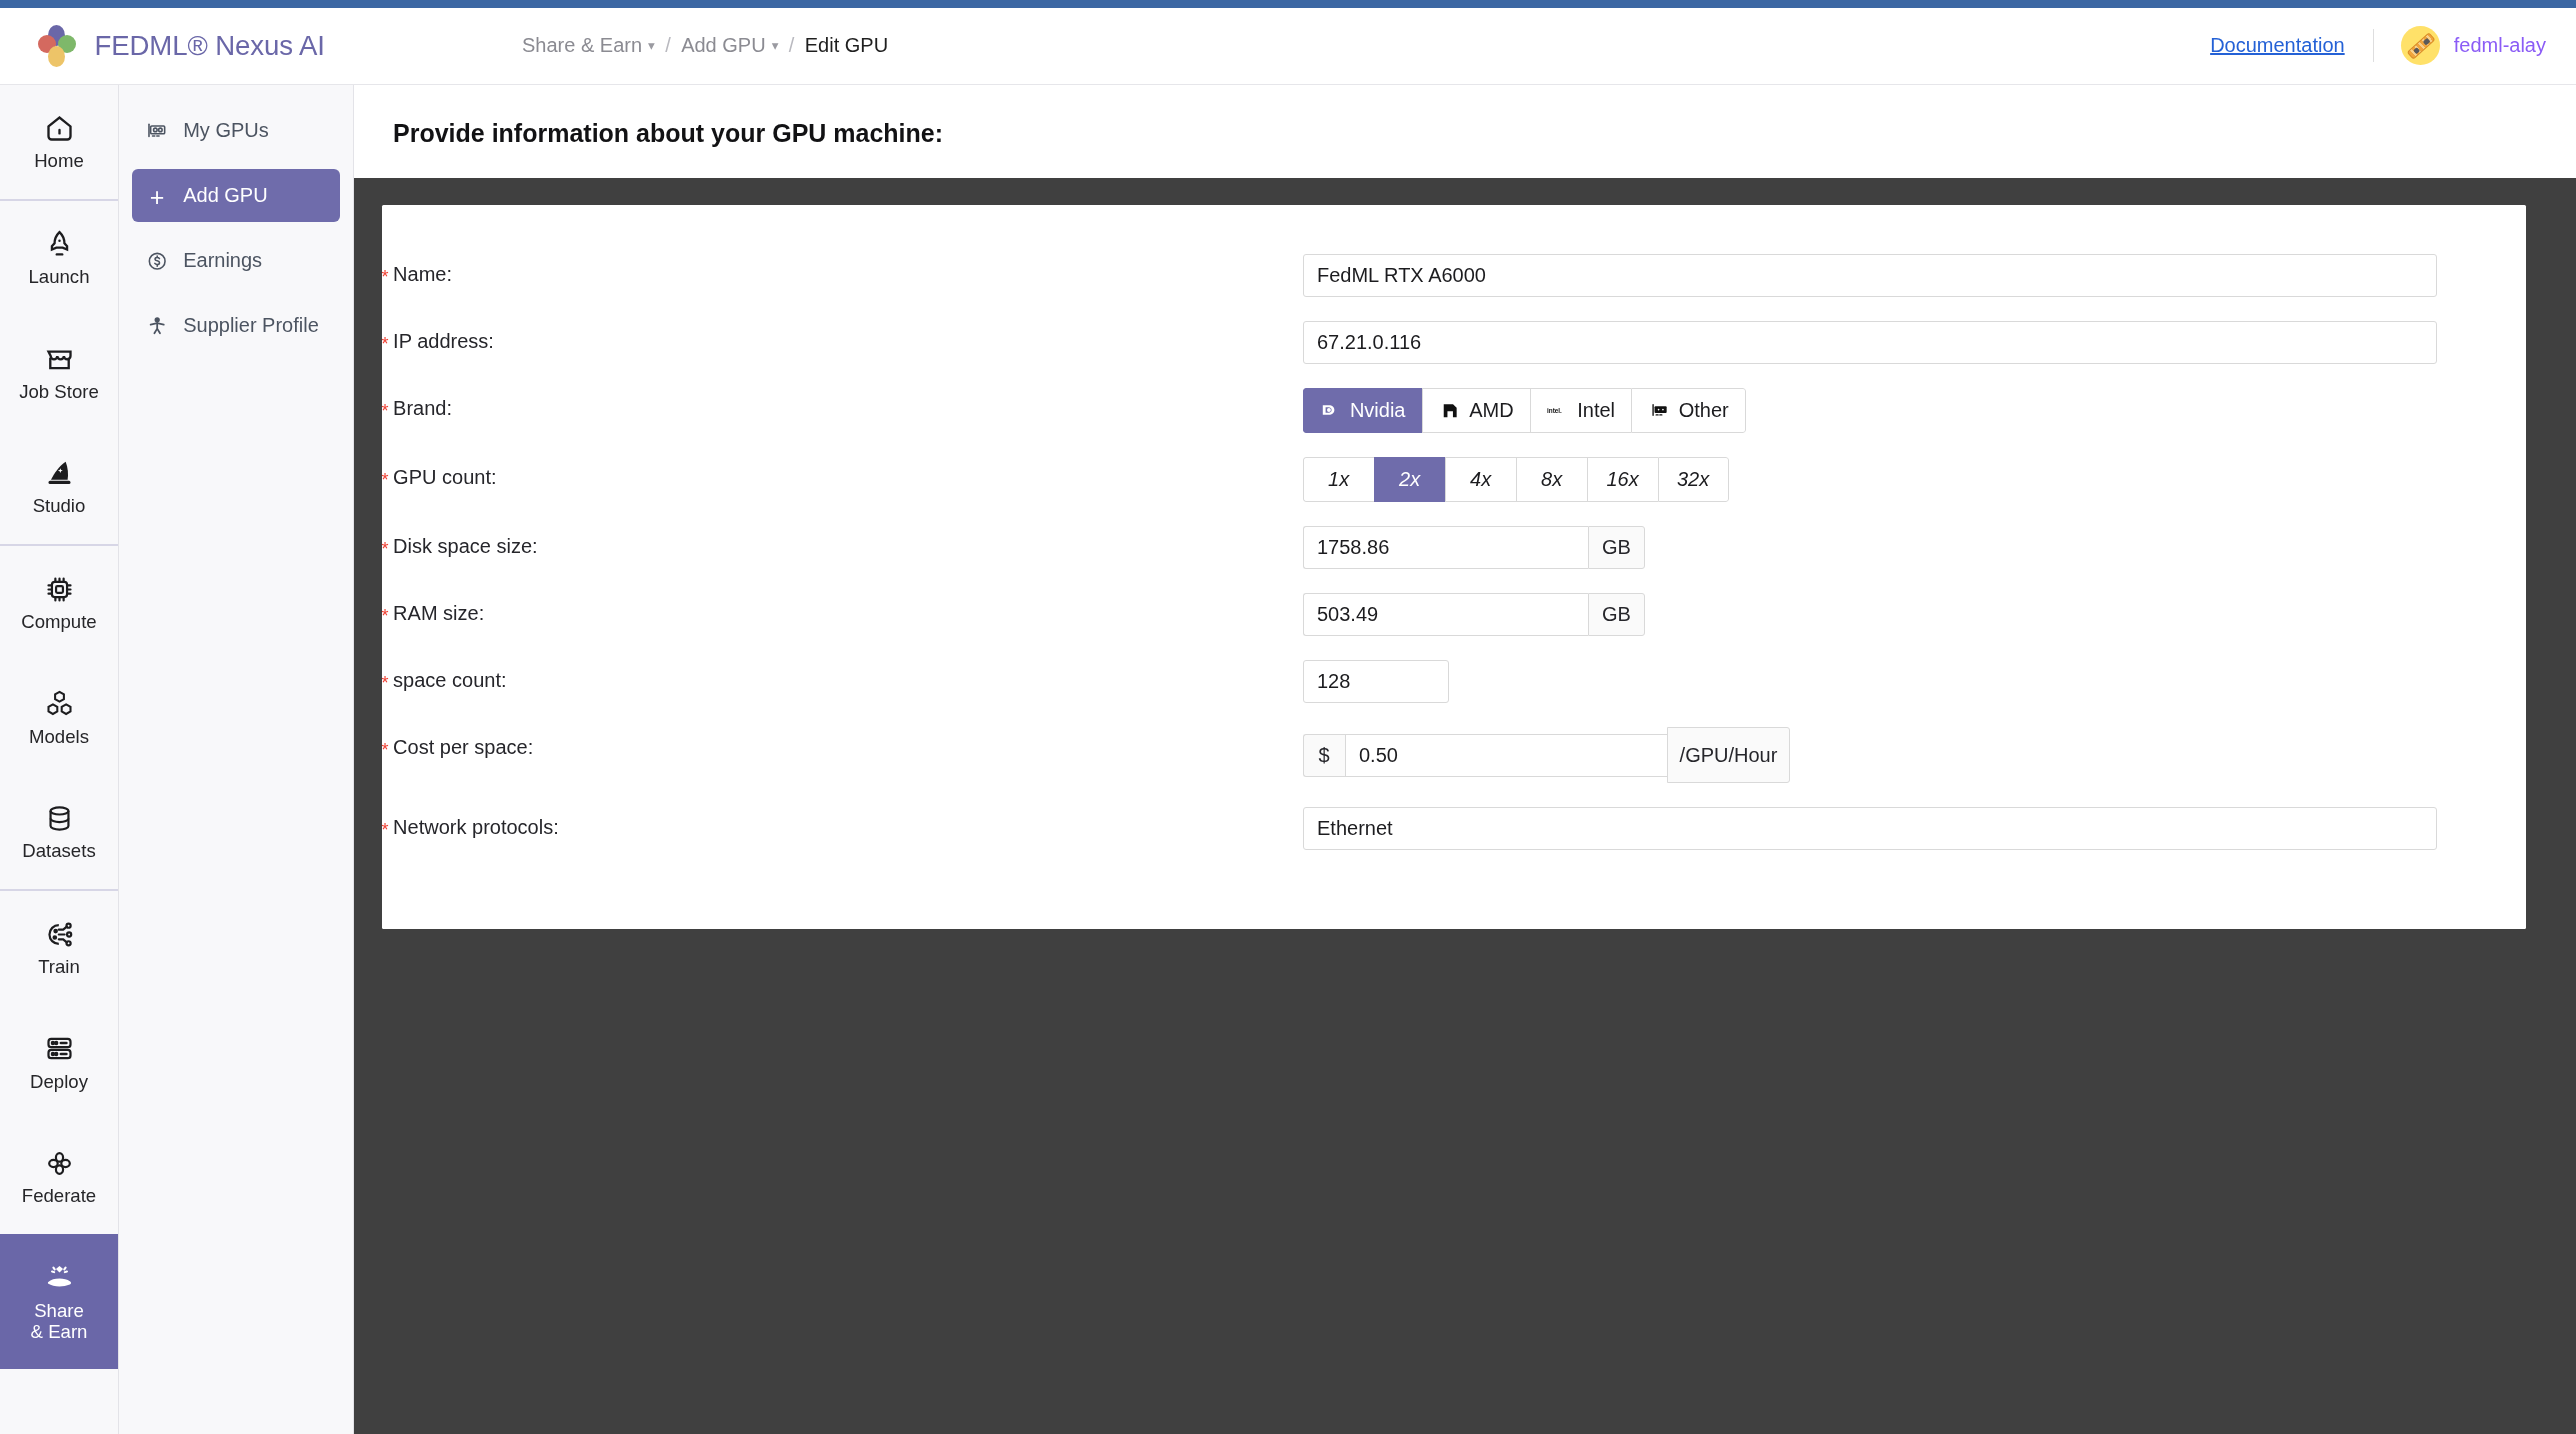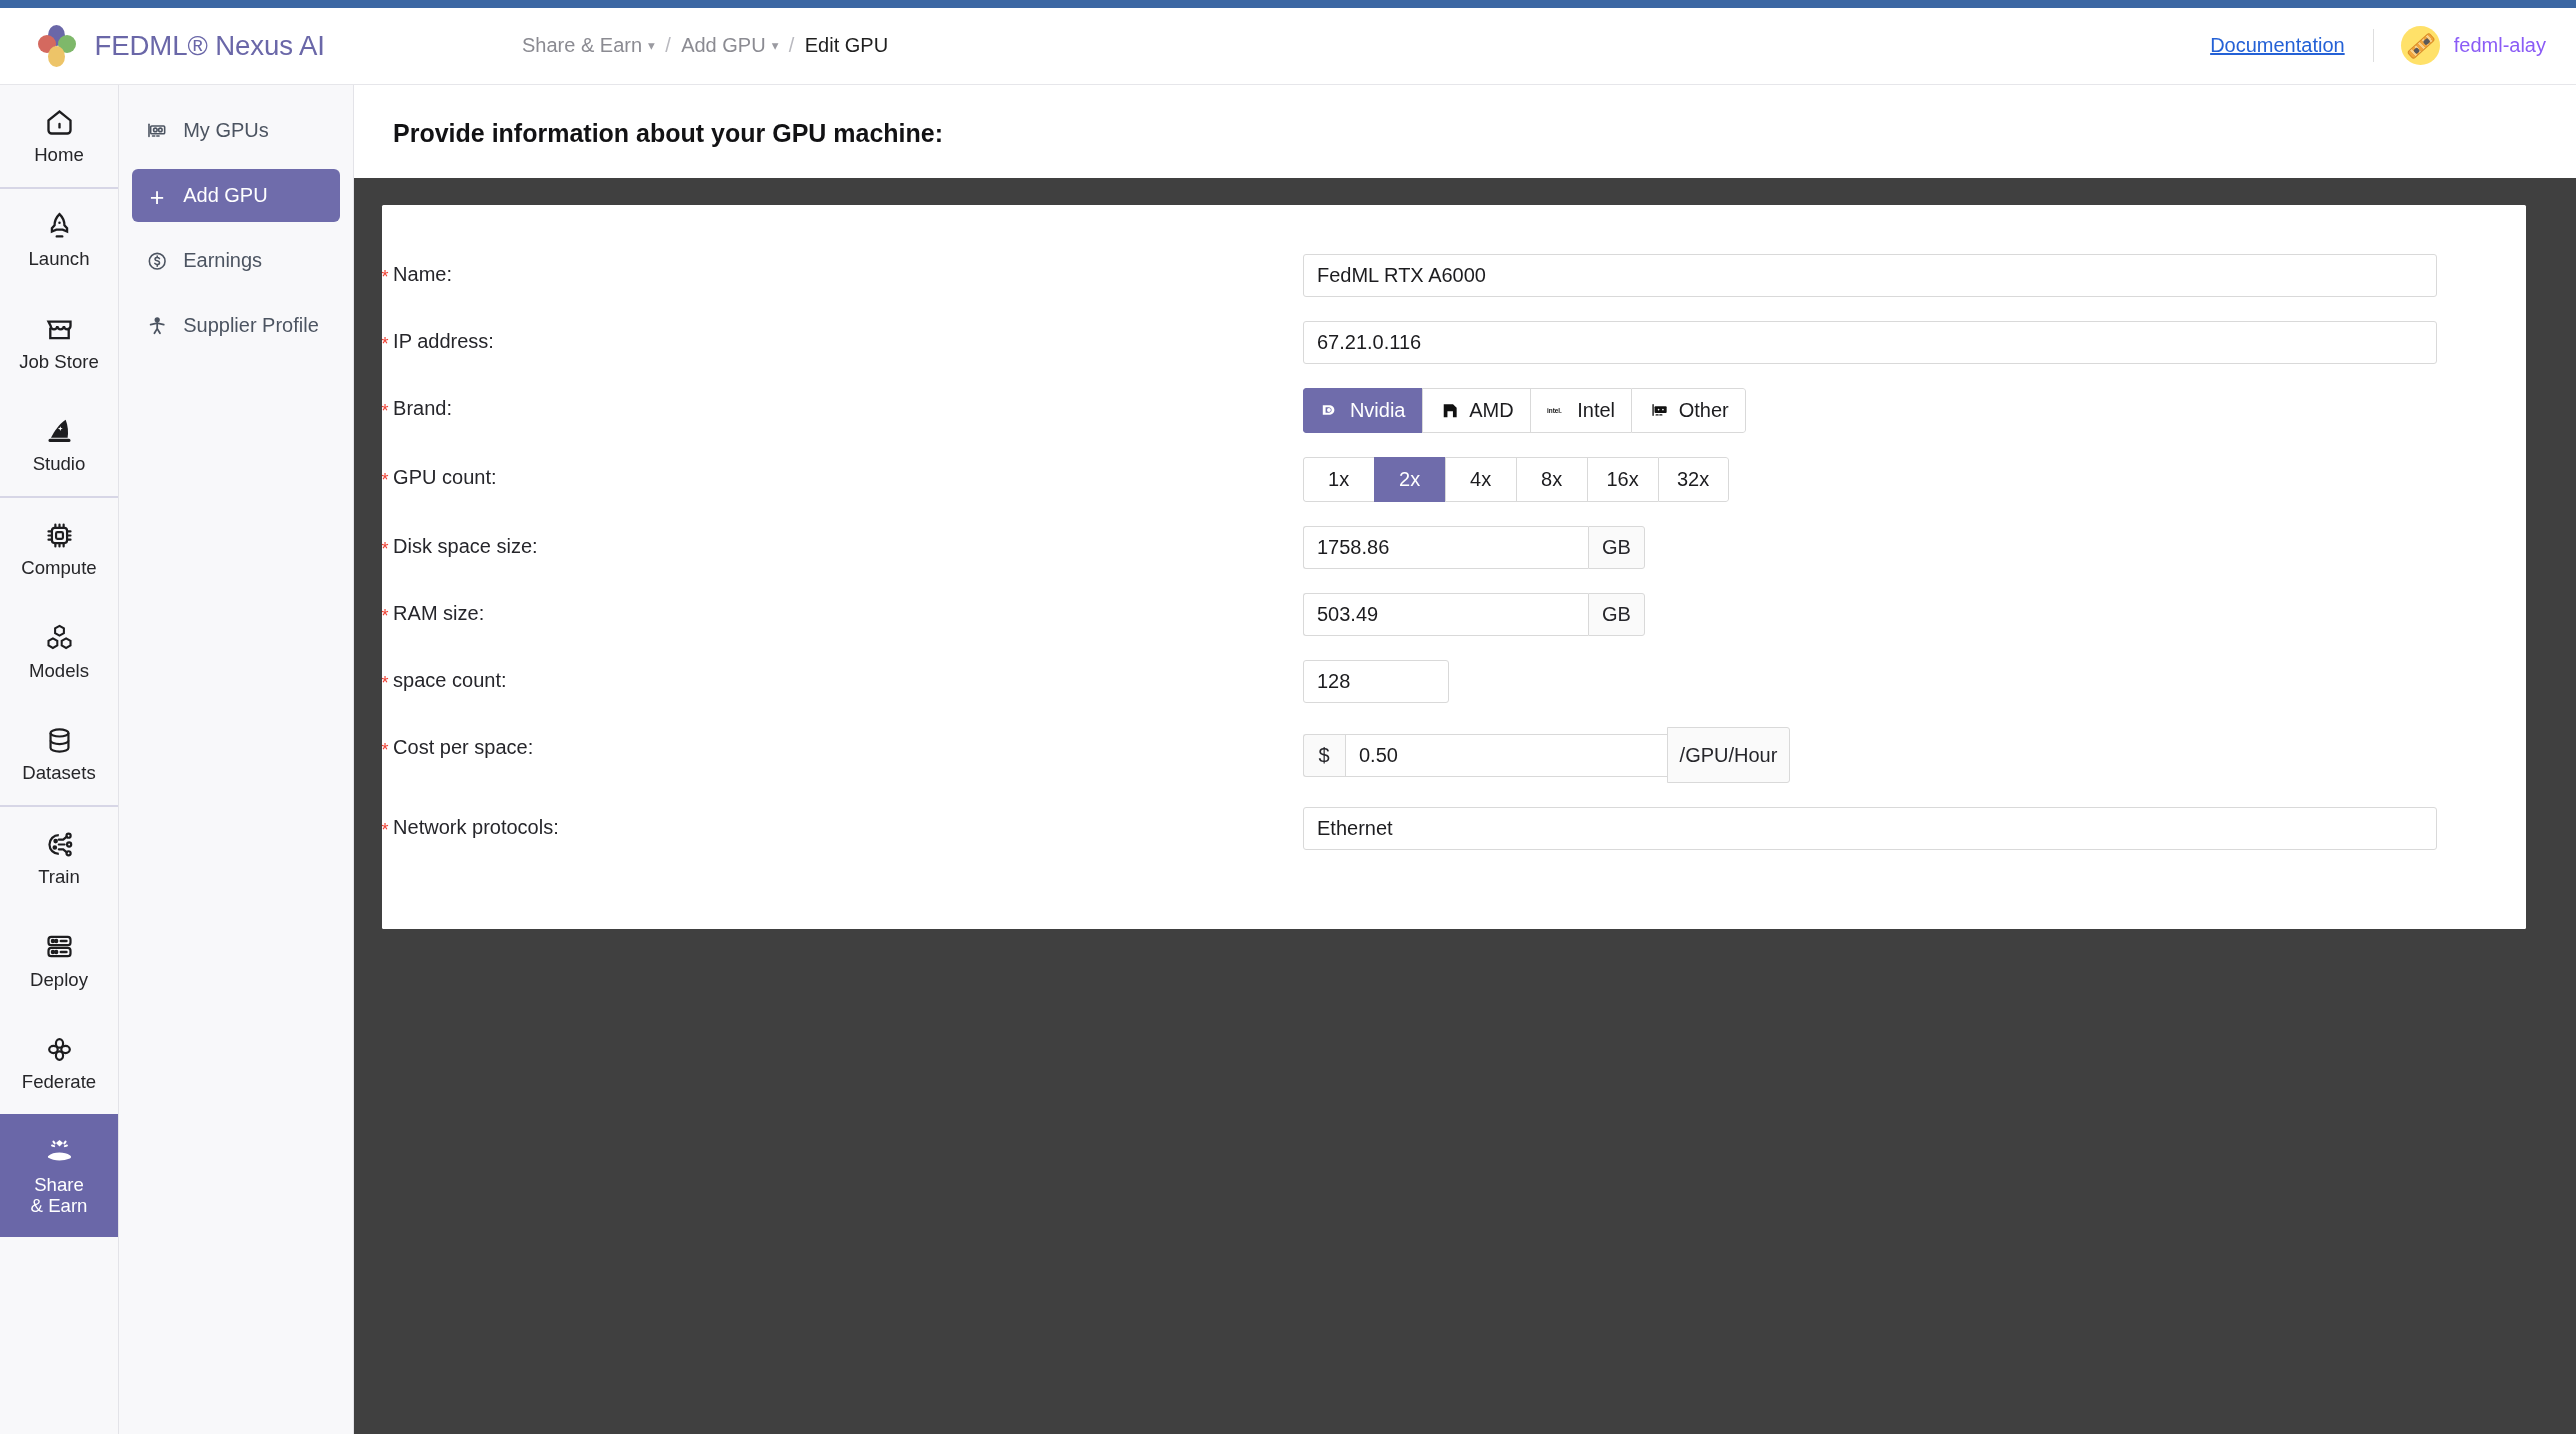--- a/index.html
+++ b/index.html
@@ -71,21 +71,21 @@
   .body-wrap { display: flex; height: calc(1434px - 84px); width: 100%; }
 
   
   .rail {
     width: 119px; flex: 0 0 119px;
     background: #f8f8fa; border-right: 0.7px solid #e3e3e8;
     display: flex; flex-direction: column;
   }
   .rail-item {
     display: flex; flex-direction: column; align-items: center; justify-content: center;
-    gap: 6.7px; padding: 21px 3px; cursor: pointer; color: #1d1d1f;
+    gap: 6.7px; padding: 27px 3px; cursor: pointer; color: #1d1d1f;
     min-height: 88px;
   }
   .rail-item .lbl { font-size: 18.6px; line-height: 1.12; text-align: center; color: #262629; }
   .rail-item.active { background: #6a67a8; }
   .rail-item.active .lbl { color: #ffffff; }
   .rail-sep { height: 1.5px; background: #d7d6e6; width: 100%; }
   .ricon { width: 33px; height: 33px; display: flex; align-items: center; justify-content: center; }
   .ricon svg { width: 33px; height: 33px; }
 
   
@@ -161,21 +161,21 @@
     height: 45px; display: flex; align-items: center; justify-content: center;
     gap: 7.5px; padding: 0 16.4px; background: #ffffff;
     border: 0.7px solid #d9d9d9; border-right: none;
     font-size: 20px; color: #1c1c1f; cursor: pointer; white-space: nowrap;
   }
   .seg-btn:last-child { border-right: 0.7px solid #d9d9d9; border-radius: 0 3px 3px 0; }
   .seg-btn:first-child { border-radius: 3px 0 0 3px; }
   .seg-btn.sel { background: #6f6cab; color: #ffffff; border-color: #6f6cab; }
   .seg-btn.sel + .seg-btn { border-left: 0.7px solid #d9d9d9; }
   .seg-btn svg { width: 22.4px; height: 19.4px; }
-  .seg-count { min-width: 71px; justify-content: center; padding: 0 10.4px; }
+  .seg-count { min-width: 71px; justify-content: center; padding: 0 10.4px; font-style: italic; }
 
   
   .btn-row { display: flex; gap: 16.4px; }
   .btn {
     height: 46px; padding: 0 25px; border-radius: 3px;
     display: flex; align-items: center; justify-content: center;
     font-size: 20px; cursor: pointer; border: 0.7px solid transparent;
   }
   .btn-primary { background: #6a67a8; color: #ffffff; }
   .btn-default { background: #ffffff; color: #26262b; border: 0.7px solid #d9d9d9; }

